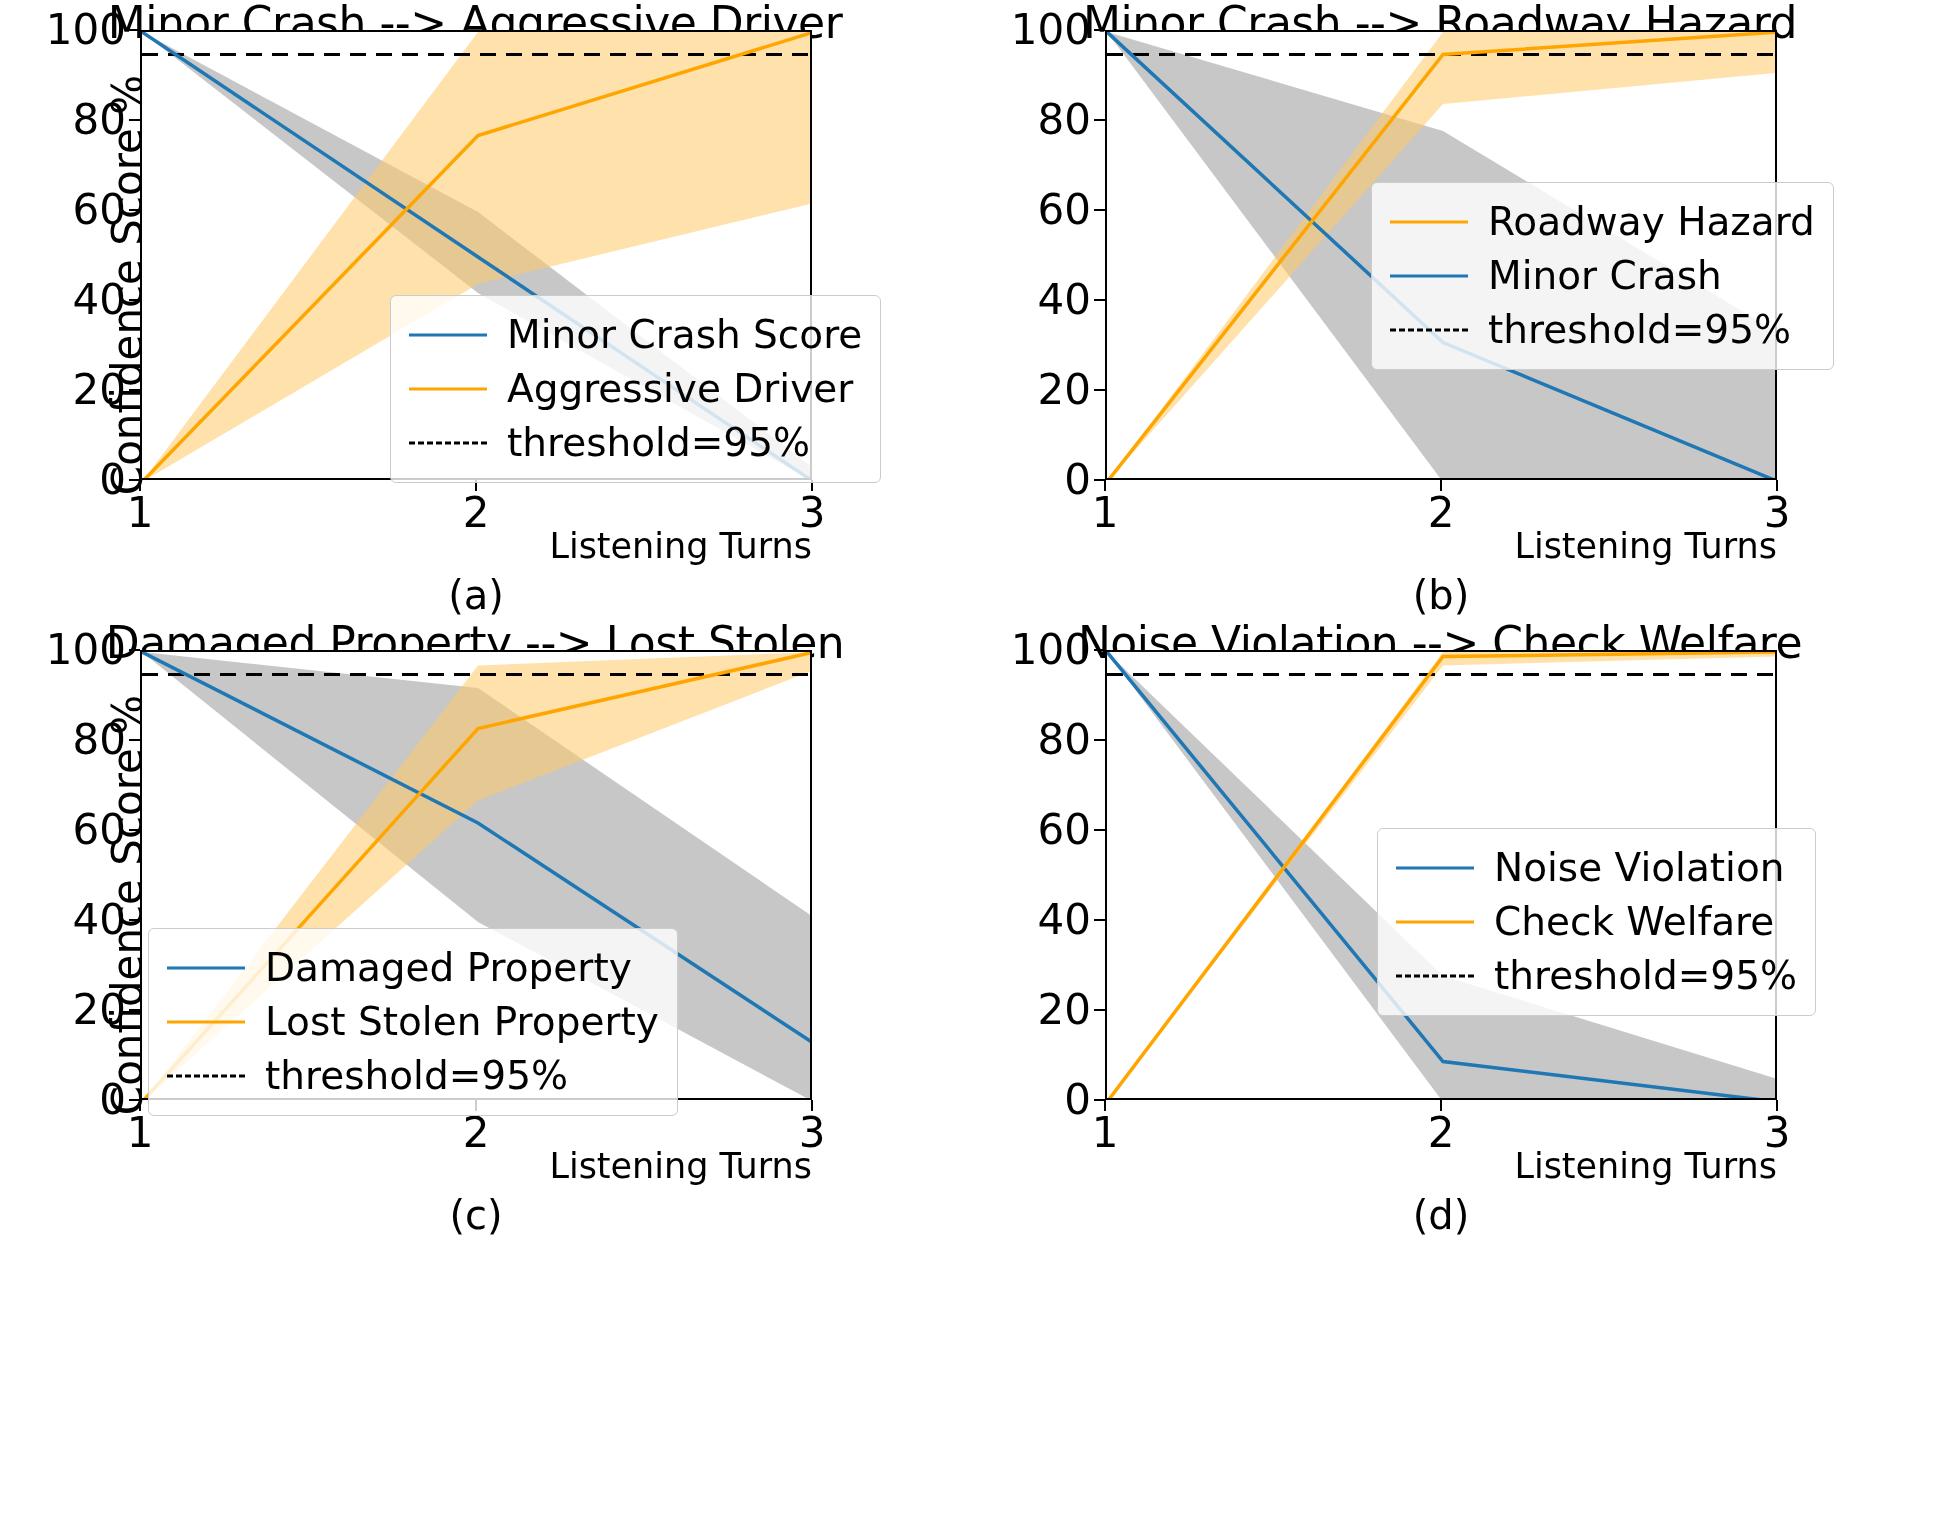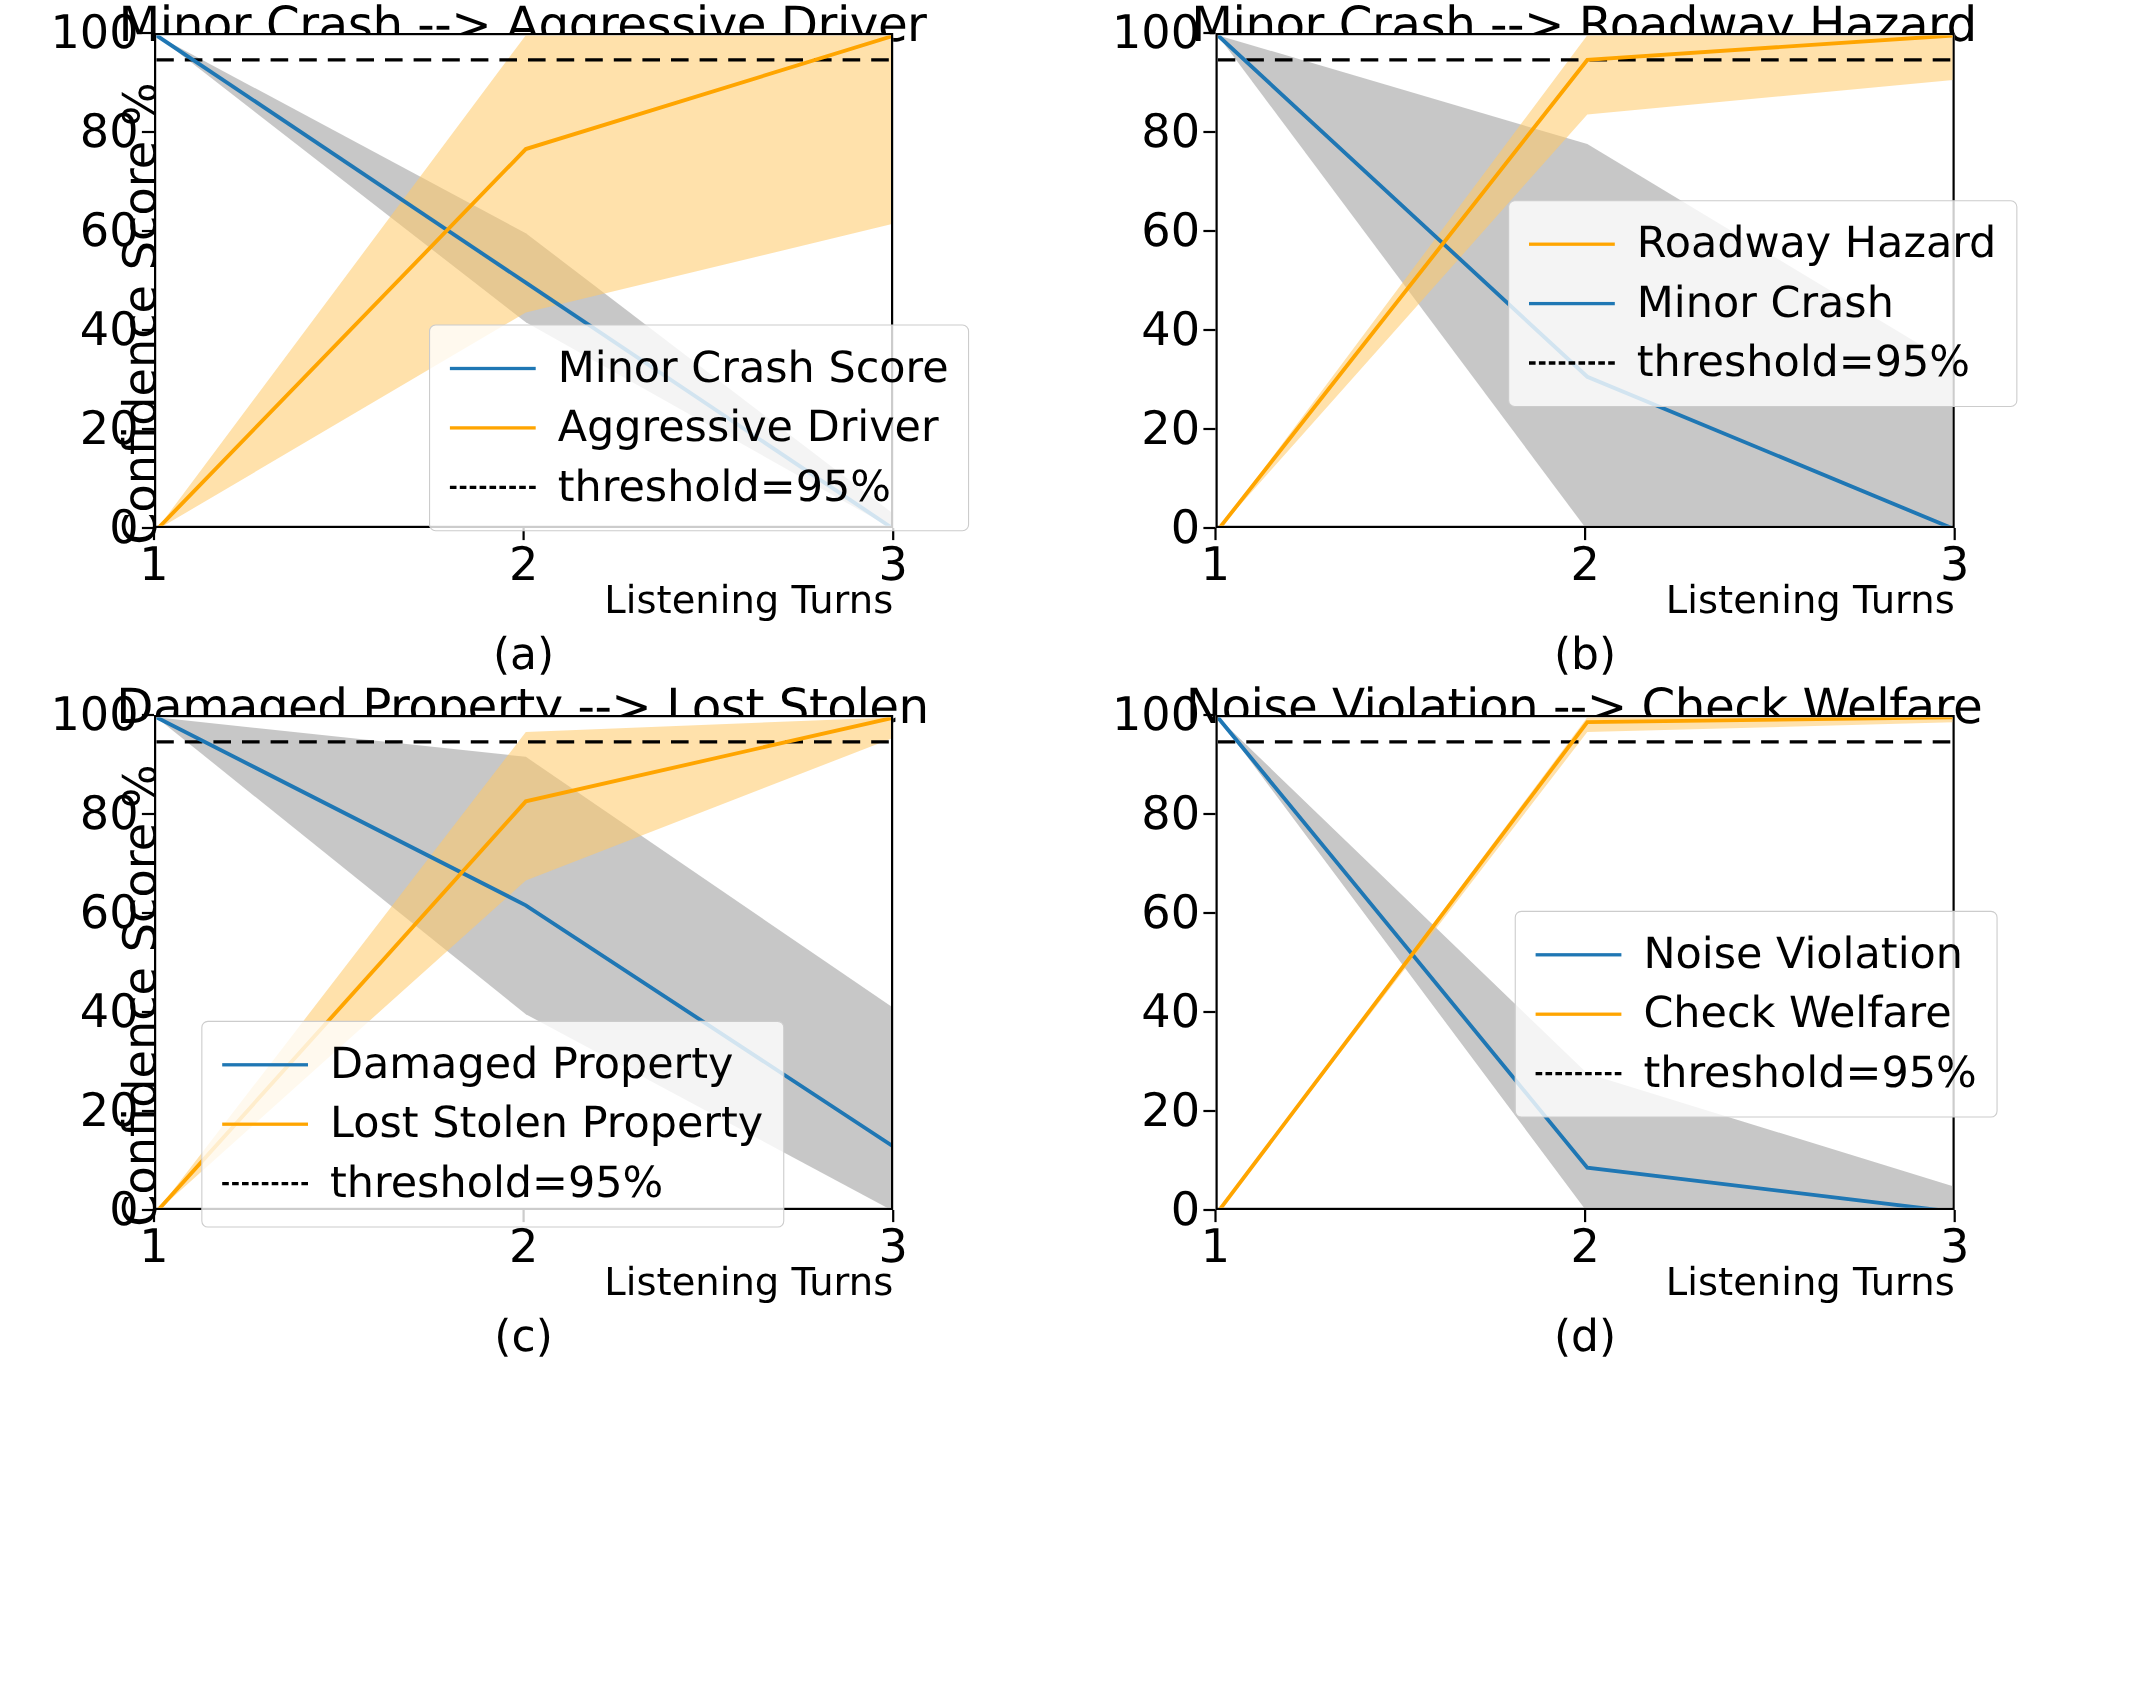--- a/index.html
+++ b/index.html
@@ -309,21 +309,21 @@
       <div class="ytick-mark" style="top:270px"></div>
       <div class="ytick-mark" style="top:180px"></div>
       <div class="ytick-mark" style="top:90px"></div>
       <div class="ytick-mark" style="top:0px"></div>
       <div class="xtick-mark" style="left:0px"></div>
       <div class="xtick-mark" style="left:336px"></div>
       <div class="xtick-mark" style="left:672px"></div>
       <div class="xtick" style="left:0px">1</div>
       <div class="xtick" style="left:336px">2</div>
       <div class="xtick" style="left:672px">3</div>
-      <div class="legend" style="left:8px; top:278px;margin-left:35px;">
+      <div class="legend" style="left:8px; top:278px;">
         <div class="legend-row">
           <span class="legend-key">
               <span class="solid" style="background:#1f77b4"></span>
             </span>
           <span class="legend-label">Damaged Property</span>
         </div>
         <div class="legend-row">
           <span class="legend-key">
               <span class="solid" style="background:#ffa500"></span>
             </span>

